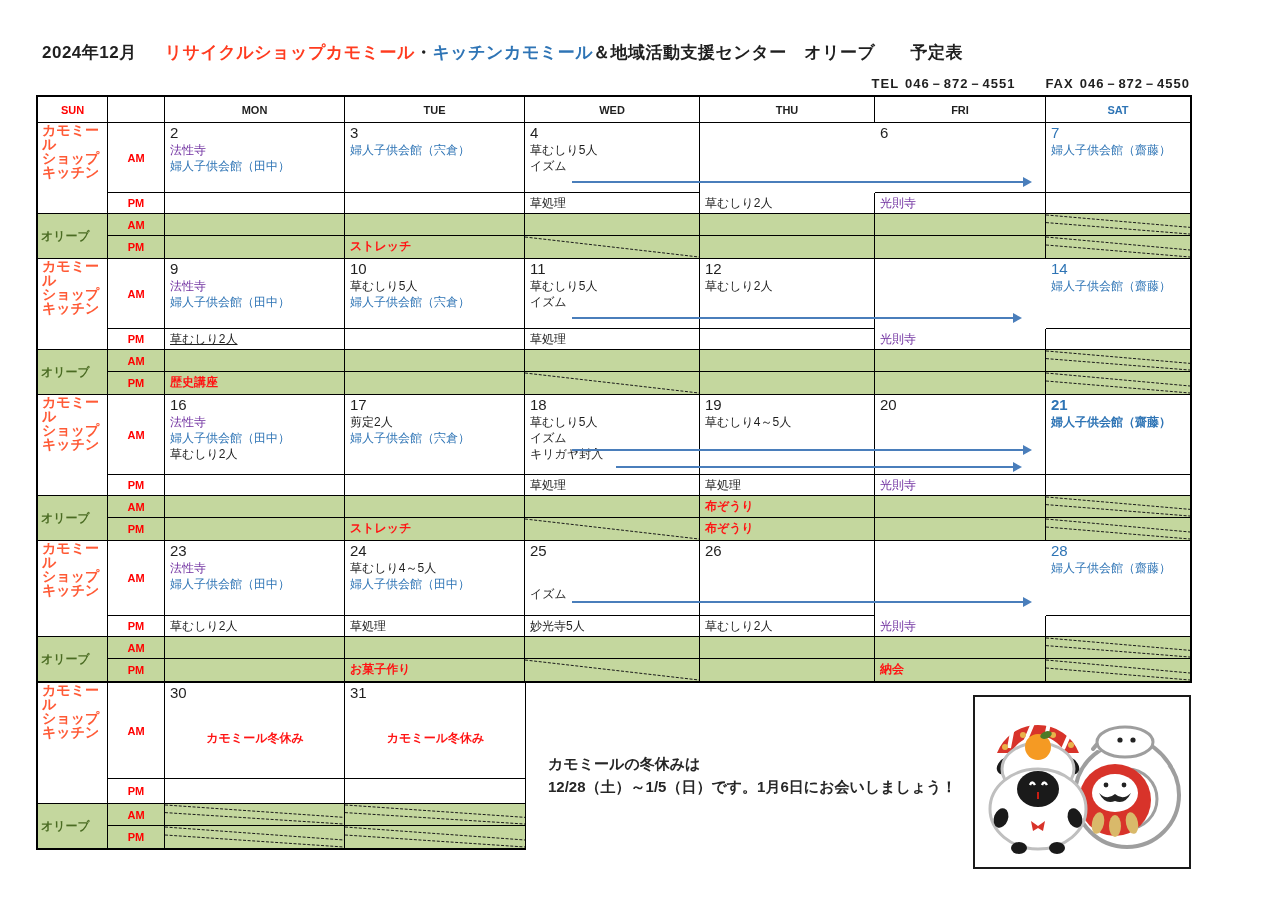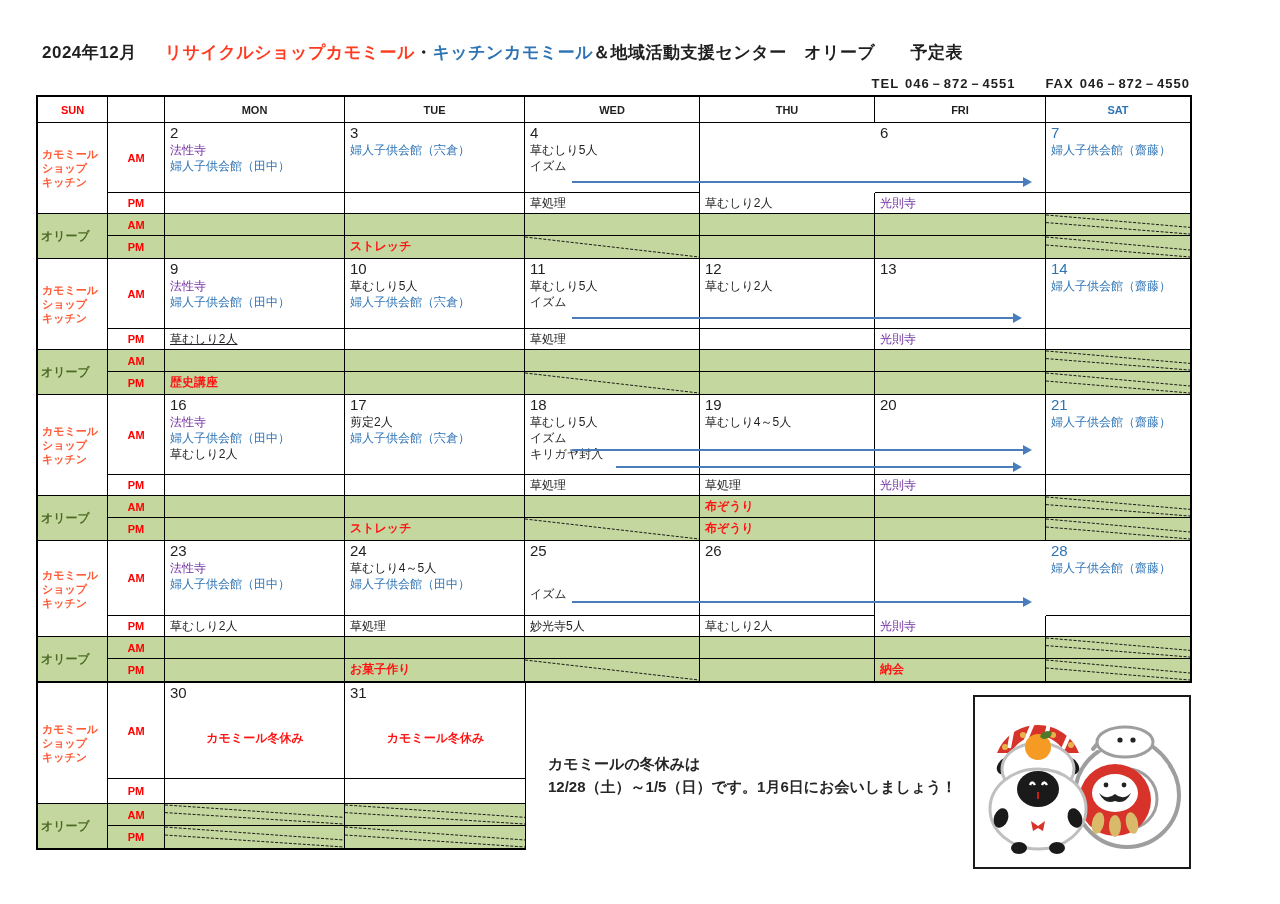--- a/index.html
+++ b/index.html
@@ -21,22 +21,22 @@
   .hdr .hc { border-right:1px solid #000; display:flex; align-items:center; justify-content:center;
     font-size:11px; font-weight:bold; color:#1f1f1f; }
   .hdr .hc:last-child { border-right:none; }
   .wk { position:relative; border-bottom:1px solid #000; }
   .wk.last { border-bottom:none; }
 
   .cell { border-right:1px solid #000; border-bottom:1px solid #000; position:relative; overflow:visible; }
   .cell.nor { border-right:none; }
   .cell.nob { border-bottom:none; }
   .olive { background:#c4d79e; }
-  .lab-shop { display:flex; flex-direction:column; justify-content:center; padding-left:4px;
-    font-size:11px; font-weight:bold; color:#ff5a36; line-height:14px; }
+  .lab-shop { display:flex; flex-direction:column; padding-left:4px;
+    font-size:14px; font-weight:bold; color:#ff5a36; line-height:14px; }
   .lab-olive { display:flex; align-items:center; padding-left:3px;
     font-size:12px; font-weight:bold; color:#4a6b22; }
   .ampm { display:flex; align-items:center; justify-content:center;
     font-size:11px; font-weight:bold; color:#ff0000; }
 
   .daycell { padding:1px 4px 0 5px; font-size:12px; line-height:16px; color:#1f1f1f; }
   .day-num { font-size:15px; line-height:18px; color:#1f1f1f; }
   .day-num.blue { color:#2e74b5; }
   .day-badge { color:#ff0000; font-weight:bold; font-size:14px; margin-left:12px; }
   .entry { white-space:nowrap; }
@@ -202,23 +202,20 @@
             <line x1="0" y1="1" x2="100" y2="21" stroke="#1a1a1a" stroke-width="1" stroke-dasharray="3,1.6" vector-effect="non-scaling-stroke"></line>
           </svg>
         </div>
         <div class="cell daycell" style="grid-area: 1 / 6;">
           <div><span class="day-num">12</span></div>
           <div class="entry" style="color: rgb(31, 31, 31);">草むしり2人</div>
         </div>
         <div class="cell daycell pmcell" style="grid-area: 2 / 6;"></div>
         <div class="cell olive ocell" style="grid-area: 3 / 6;"></div>
         <div class="cell olive ocell nob" style="grid-area: 4 / 6;"></div>
-        <div class="cell daycell" style="grid-area: 1 / 7;">
-          <div><span class="day-num">13</span></div>
-        </div>
         <div class="cell daycell pmcell" style="grid-area: 2 / 7;">
           <div class="entry" style="color: rgb(112, 48, 160);">光則寺</div>
         </div>
         <div class="cell olive ocell" style="grid-area: 3 / 7;"></div>
         <div class="cell olive ocell nob" style="grid-area: 4 / 7;"></div>
         <div class="cell daycell nor" style="grid-area: 1 / 8;">
           <div><span class="day-num blue">14</span></div>
           <div class="entry" style="color: rgb(46, 116, 181);">婦人子供会館（齋藤）</div>
         </div>
         <div class="cell daycell pmcell nor" style="grid-area: 2 / 8;"></div>
@@ -295,21 +292,21 @@
           <div class="entry" style="color: rgb(255, 20, 20);">布ぞうり</div>
         </div>
         <div class="cell daycell" style="grid-area: 1 / 7;">
           <div><span class="day-num">20</span></div>
         </div>
         <div class="cell daycell pmcell" style="grid-area: 2 / 7;">
           <div class="entry" style="color: rgb(112, 48, 160);">光則寺</div>
         </div>
         <div class="cell olive ocell" style="grid-area: 3 / 7;"></div>
         <div class="cell olive ocell nob" style="grid-area: 4 / 7;"></div>
-        <div class="cell daycell nor" style="grid-area: 1 / 8;">
+        <div class="cell daycell nor" style="grid-area: 1 / 8; font-weight: bold;">
           <div><span class="day-num blue">21</span></div>
           <div class="entry" style="color: rgb(46, 116, 181);">婦人子供会館（齋藤）</div>
         </div>
         <div class="cell daycell pmcell nor" style="grid-area: 2 / 8;"></div>
         <div class="cell olive ocell nor" style="grid-area: 3 / 8;">
           <svg class="hatch-svg" viewBox="0 0 100 22" preserveAspectRatio="none">
             <line x1="0" y1="1" x2="100" y2="14" stroke="#1a1a1a" stroke-width="1" stroke-dasharray="3,1.6" vector-effect="non-scaling-stroke"></line>
             <line x1="0" y1="9" x2="100" y2="21" stroke="#1a1a1a" stroke-width="1" stroke-dasharray="3,1.6" vector-effect="non-scaling-stroke"></line>
           </svg>
         </div>

